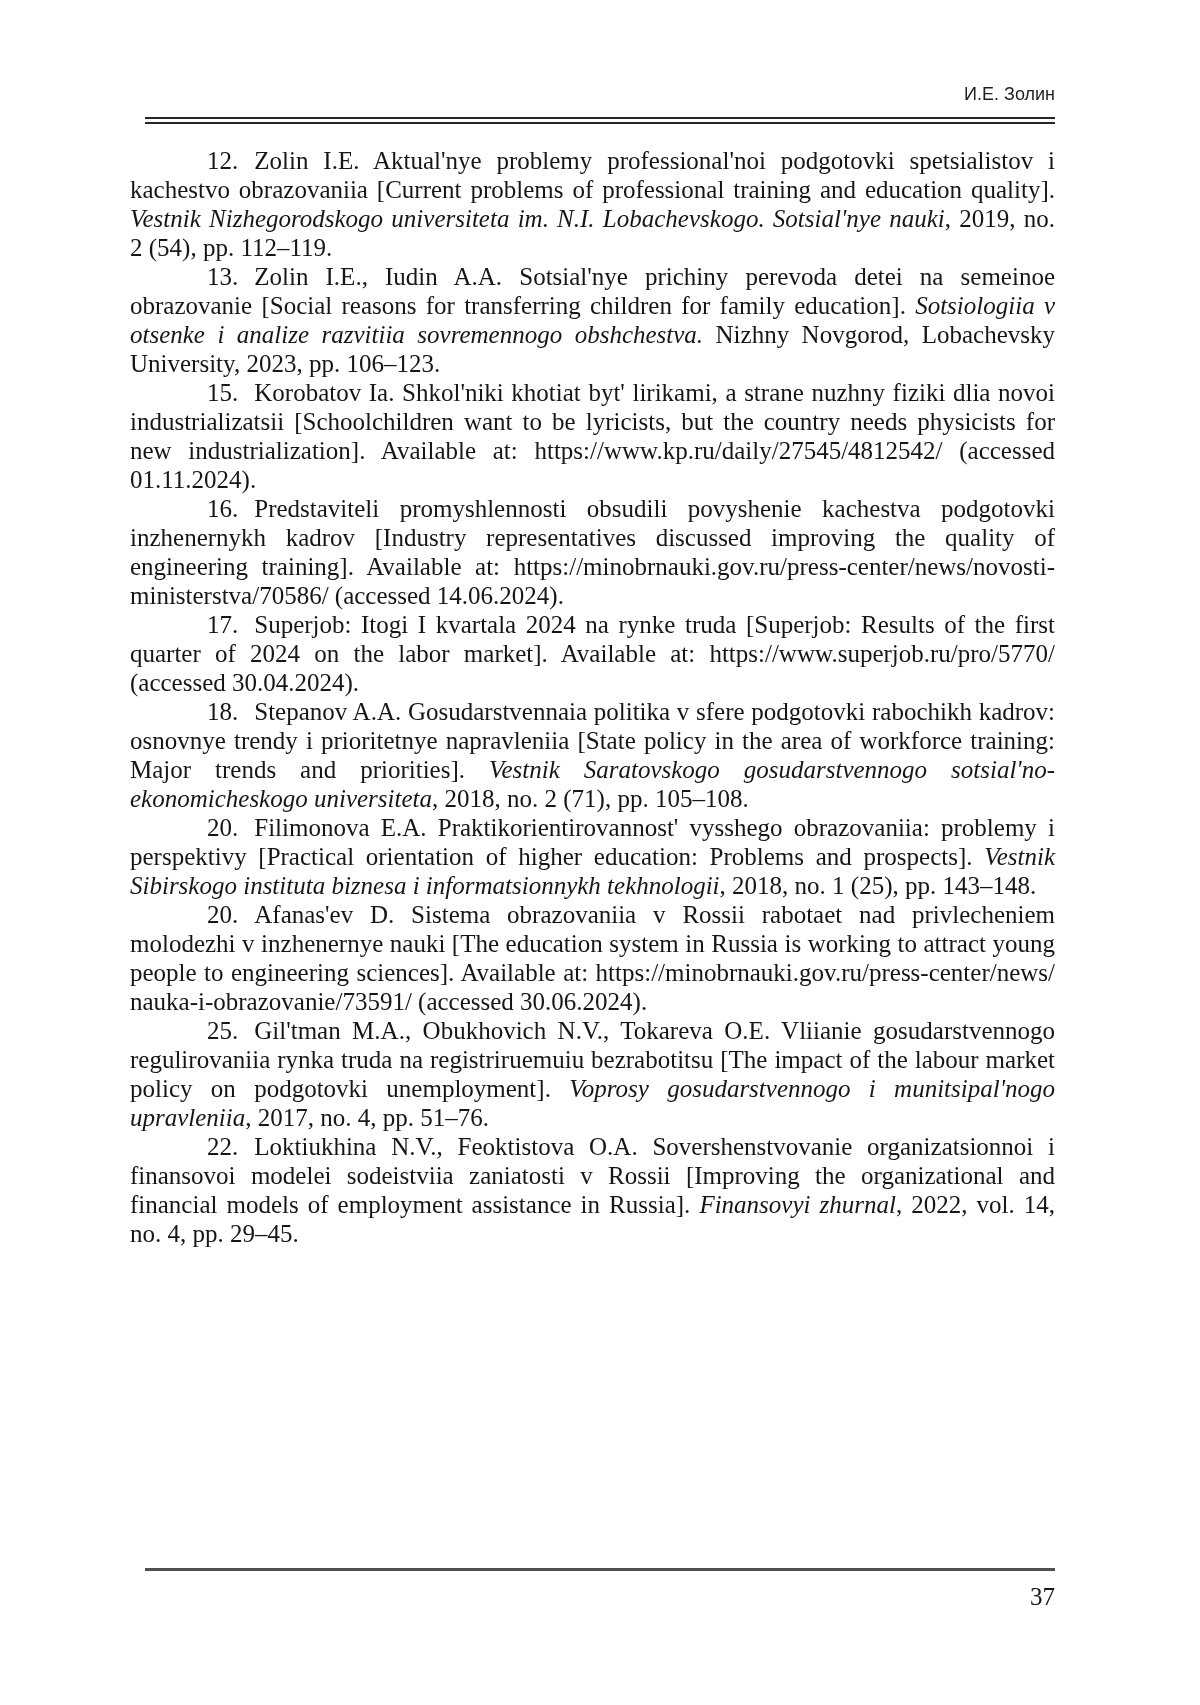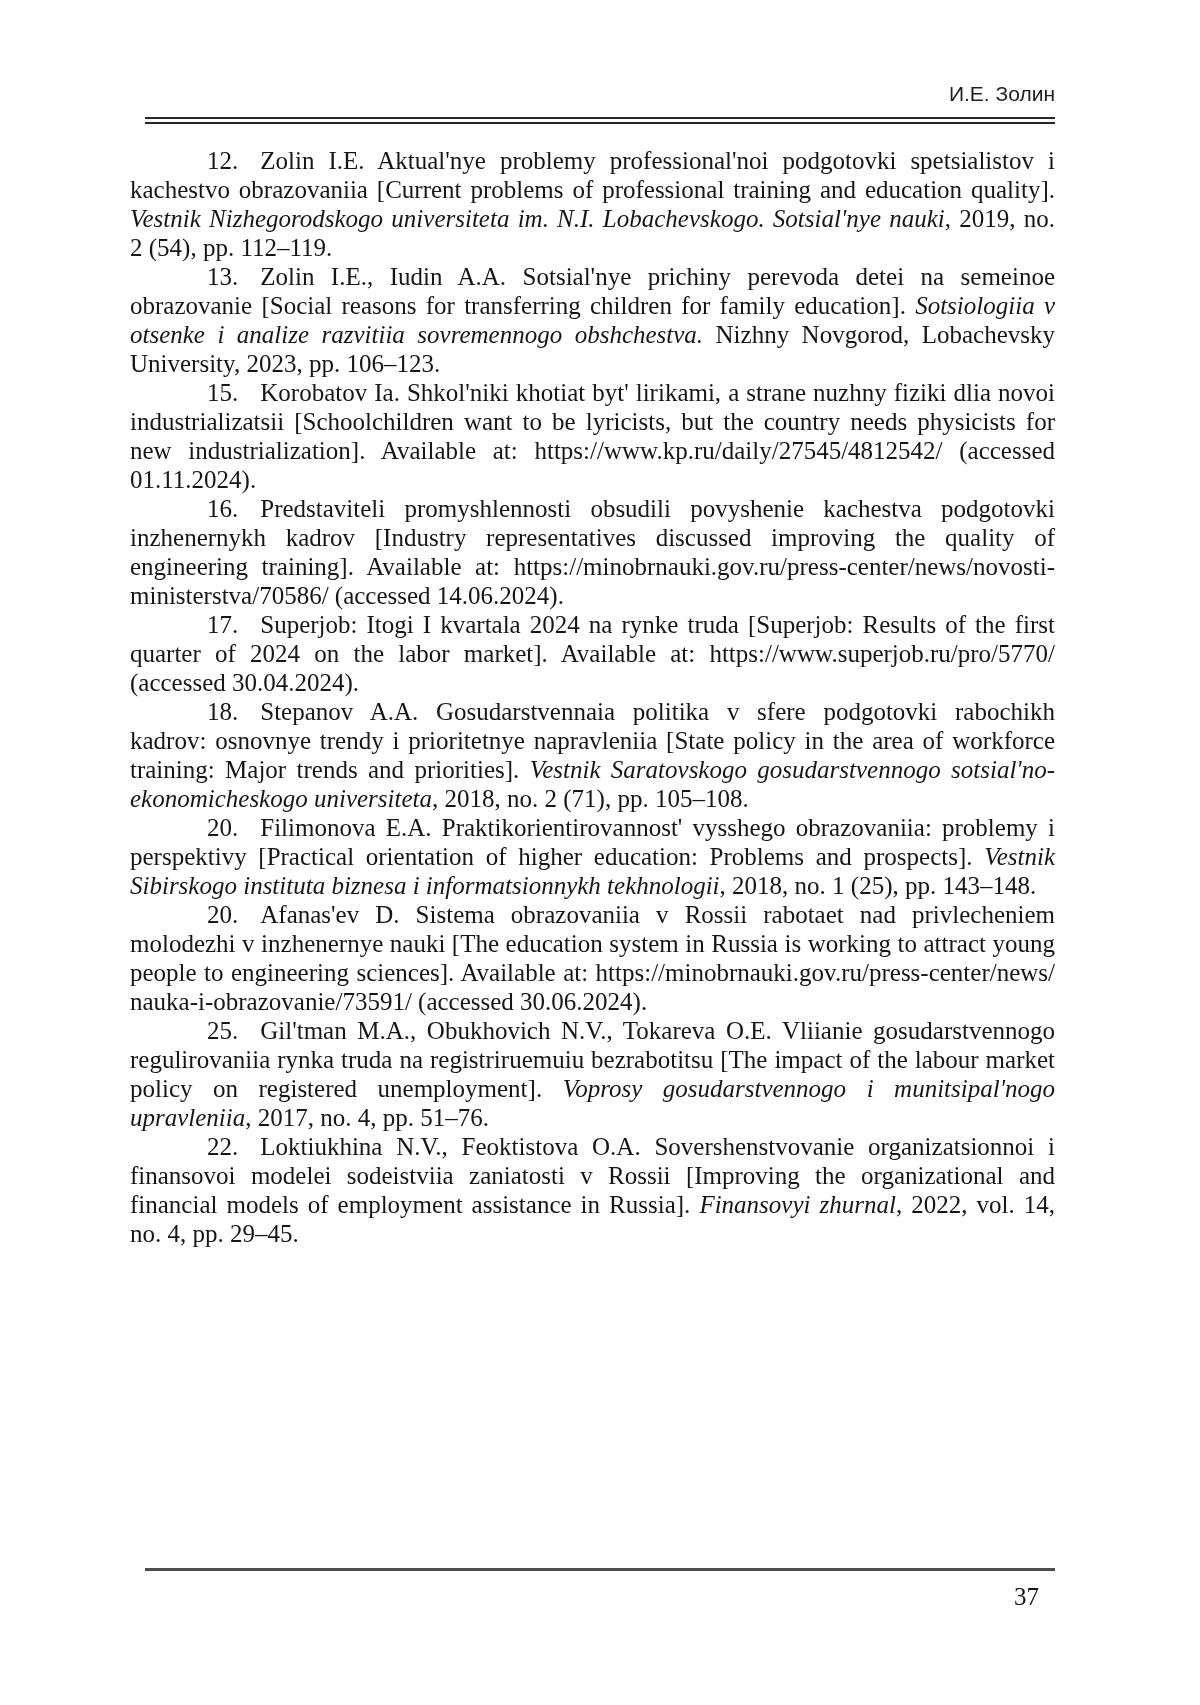--- a/index.html
+++ b/index.html
@@ -15,21 +15,21 @@
     overflow: hidden;
     color: #161616;
   }
   .running-header {
     position: absolute;
     top: 82px;
     left: 145px;
     width: 910px;
     text-align: right;
     font-family: "Liberation Sans", sans-serif;
-    font-size: 21px;
+    font-size: 18px;
     line-height: 24px;
     color: #1f1f1f;
   }
   .header-rule {
     position: absolute;
     top: 117px;
     left: 145px;
     width: 910px;
     height: 7px;
     box-sizing: border-box;
@@ -45,36 +45,36 @@
   .ref {
     margin: 0;
     text-align: justify;
     text-indent: 77px;
     font-family: "Liberation Serif", serif;
     font-size: 25px;
     line-height: 29px;
     overflow-wrap: break-word;
   }
   .ref-num {
-    margin-right: 22px;
+    margin-right: 16px;
   }
   .ref em {
   }
   .footer-rule {
     position: absolute;
     top: 1568px;
     left: 145px;
     width: 910px;
     height: 3px;
     background: #4f4f4f;
   }
   .page-number {
     position: absolute;
     top: 1582px;
-    left: 129px;
+    left: 145px;
     width: 910px;
     text-align: right;
     font-family: "Liberation Serif", serif;
     font-size: 25px;
     line-height: 29px;
     color: #161616;
   }
 </style>
 </head>
 <body>
@@ -87,21 +87,21 @@
 
   <div class="refs">
       <p class="ref"><span class="ref-num">12.</span><span>Zolin I.E. Aktual'nye problemy professional'noi podgotovki spetsialistov i kachestvo obrazovaniia [Current problems of professional training and education quality]. </span><em>Vestnik Nizhegorodskogo universiteta im. N.I. Lobachevskogo. Sotsial'nye nauki</em><span>, 2019, no. 2 (54), pp. 112–119.</span></p>
       <p class="ref"><span class="ref-num">13.</span><span>Zolin I.E., Iudin A.A. Sotsial'nye prichiny perevoda detei na semeinoe obrazovanie [Social reasons for transferring children for family education]. </span><em>Sotsiologiia v otsenke i analize razvitiia sovremennogo obshchestva.</em><span> Nizhny Novgorod, Lobachevsky University, 2023, pp. 106–123.</span></p>
       <p class="ref"><span class="ref-num">15.</span><span>Korobatov Ia. Shkol'niki khotiat byt' lirikami, a strane nuzhny fiziki dlia novoi industrializatsii [Schoolchildren want to be lyricists, but the country needs physicists for new industrialization]. Available at: https:/​/​www.kp.ru/​daily/​27545/​4812542/​ (accessed 01.11.2024).</span></p>
       <p class="ref"><span class="ref-num">16.</span><span>Predstaviteli promyshlennosti obsudili povyshenie kachestva podgotovki inzhenernykh kadrov [Industry representatives discussed improving the quality of engineering training]. Available at: https:/​/​minobrnauki.gov.ru/​press-center/​news/​novosti-ministerstva/​70586/​ (accessed 14.06.2024).</span></p>
       <p class="ref"><span class="ref-num">17.</span><span>Superjob: Itogi I kvartala 2024 na rynke truda [Superjob: Results of the first quarter of 2024 on the labor market]. Available at: https:/​/​www.superjob.ru/​pro/​5770/​ (accessed 30.04.2024).</span></p>
       <p class="ref"><span class="ref-num">18.</span><span>Stepanov A.A. Gosudarstvennaia politika v sfere podgotovki rabochikh kadrov: osnovnye trendy i prioritetnye napravleniia [State policy in the area of workforce training: Major trends and priorities]. </span><em>Vestnik Saratovskogo gosudarstvennogo sotsial'no-ekonomicheskogo universiteta</em><span>, 2018, no. 2 (71), pp. 105–108.</span></p>
       <p class="ref"><span class="ref-num">20.</span><span>Filimonova E.A. Praktikorientirovannost' vysshego obrazovaniia: problemy i perspektivy [Practical orientation of higher education: Problems and prospects]. </span><em>Vestnik Sibirskogo instituta biznesa i informatsionnykh tekhnologii</em><span>, 2018, no. 1 (25), pp. 143–148.</span></p>
       <p class="ref"><span class="ref-num">20.</span><span>Afanas'ev D. Sistema obrazovaniia v Rossii rabotaet nad privlecheniem molodezhi v inzhenernye nauki [The education system in Russia is working to attract young people to engineering sciences]. Available at: https:/​/​minobrnauki.gov.ru/​press-center/​news/​nauka-i-obrazovanie/​73591/​ (accessed 30.06.2024).</span></p>
-      <p class="ref"><span class="ref-num">25.</span><span>Gil'tman M.A., Obukhovich N.V., Tokareva O.E. Vliianie gosudarstvennogo regulirovaniia rynka truda na registriruemuiu bezrabotitsu [The impact of the labour market policy on registered unemployment]. </span><em>Voprosy gosudarstvennogo i munitsipal'nogo upravleniia</em><span>, 2017, no. 4, pp. 51–76.</span></p>
+      <p class="ref"><span class="ref-num">25.</span><span>Gil'tman M.A., Obukhovich N.V., Tokareva O.E. Vliianie gosudarstvennogo regulirovaniia rynka truda na registriruemuiu bezrabotitsu [The impact of the labour market policy on podgotovki unemployment]. </span><em>Voprosy gosudarstvennogo i munitsipal'nogo upravleniia</em><span>, 2017, no. 4, pp. 51–76.</span></p>
       <p class="ref"><span class="ref-num">22.</span><span>Loktiukhina N.V., Feoktistova O.A. Sovershenstvovanie organizatsionnoi i finansovoi modelei sodeistviia zaniatosti v Rossii [Improving the organizational and financial models of employment assistance in Russia]. </span><em>Finansovyi zhurnal</em><span>, 2022, vol. 14, no. 4, pp. 29–45.</span></p>
     </div>
 
   <div class="footer-rule"></div>
 
   <div class="page-number">37</div>
 
 </div>
 
 </body></html>

